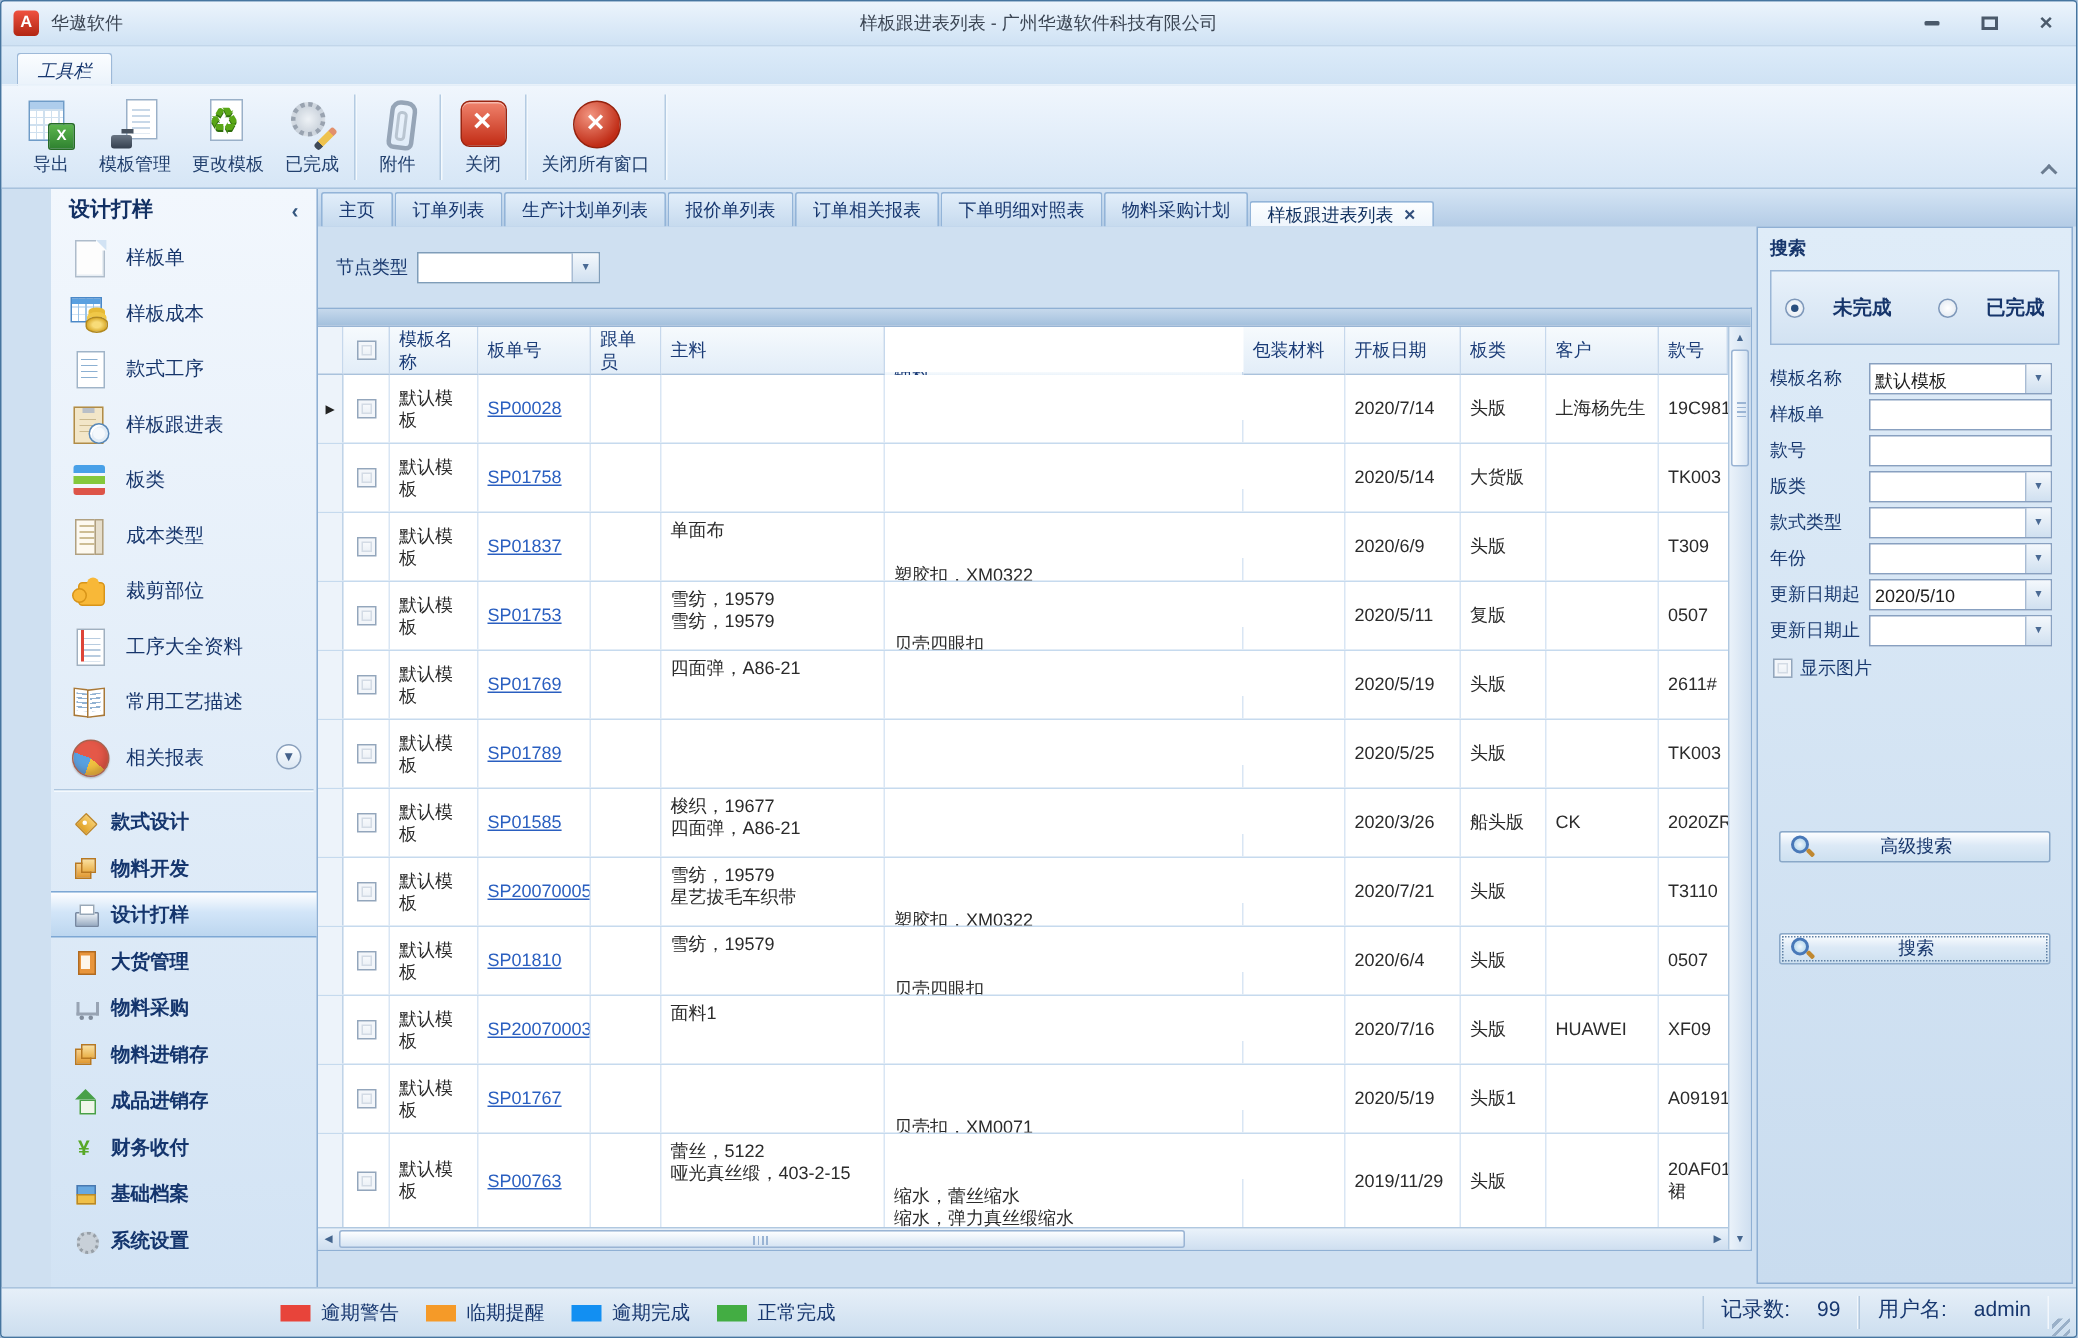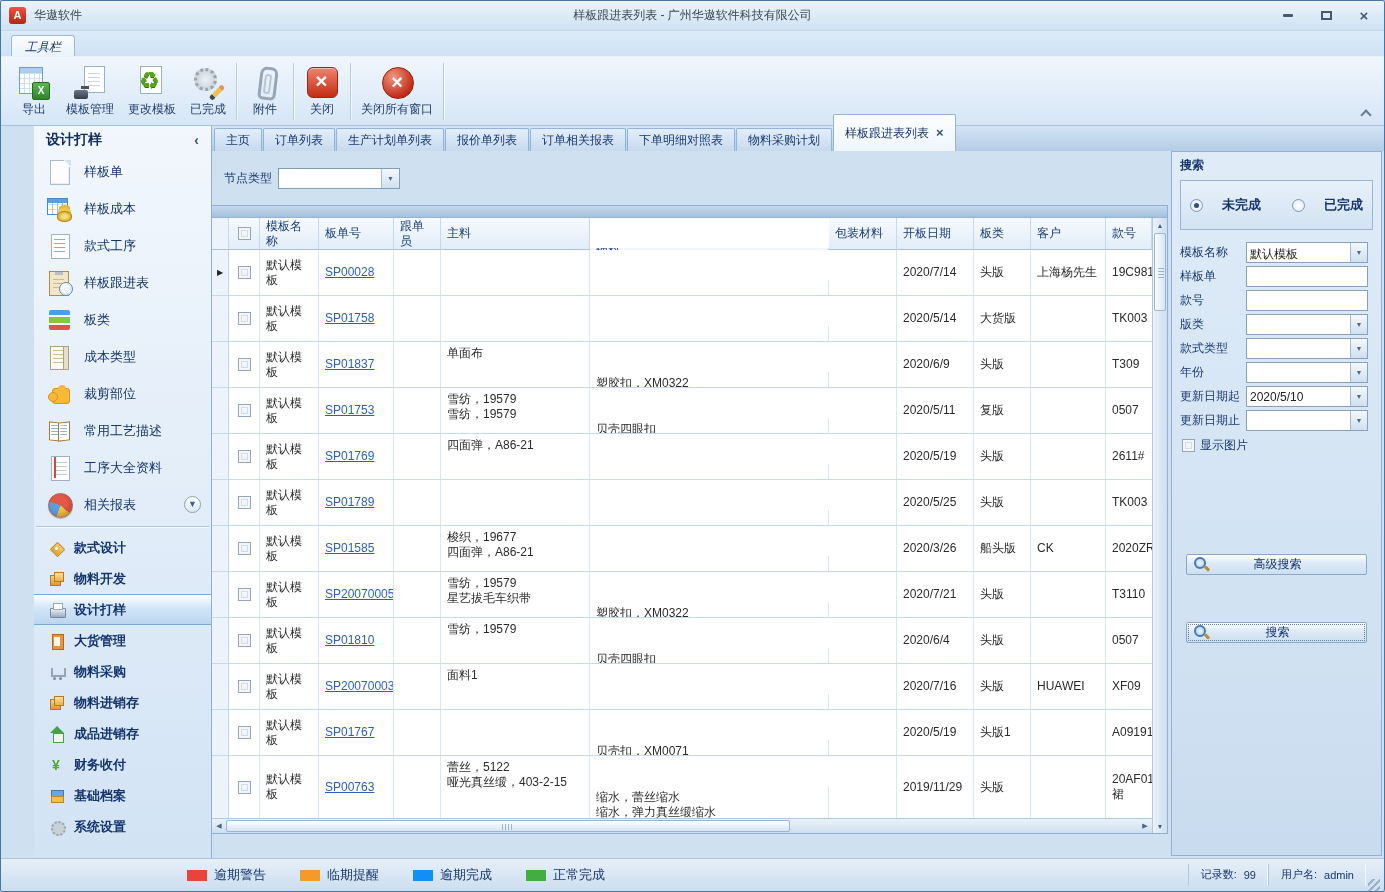--- a/index.html
+++ b/index.html
@@ -135,21 +135,21 @@
   .ni-archive::before { left:2px; top:2px; width:11px; height:5px; background:#68a8e0; border:1px solid #4878b0; }
   .ni-archive::after { left:2px; top:8px; width:11px; height:5px; background:#f0c048; border:1px solid #b88828; }
   .ni-gear::before { left:2px; top:2px; width:11px; height:11px; border-radius:50%; border:2px dotted #98a0a8; background:#c8d0d8; }
 
   .sidebar-filler { flex:1; }
 
   
   .content { flex:1; display:flex; flex-direction:column; background:#cfe0f1; min-width:0; }
   .tabstrip { height:25px; display:flex; align-items:flex-end; background:linear-gradient(#d4e4f4,#b4cce6); padding-left:2px; gap:1px; }
   .tab { height:23px; padding:0 11px; display:flex; align-items:center; gap:7px; background:linear-gradient(#e2eefa,#c6daee); border:1px solid #93b4d8; border-bottom:none; border-radius:2px 2px 0 0; color:#17376f; white-space:nowrap; }
-  .tab.active { height:37px; background:linear-gradient(#fdfeff,#eef5fc); color:#10305f; }
+  .tab.active { height:17px; background:linear-gradient(#fdfeff,#eef5fc); color:#10305f; }
   .tab-close { font-weight:bold; font-size:13px; color:#33507c; line-height:10px; }
 
   .panel { flex:1; display:flex; min-height:0; }
   .grid-col { flex:1; display:flex; flex-direction:column; min-width:0; padding-bottom:24px; }
   .filter-row { height:54px; display:flex; align-items:center; padding-left:12px; gap:6px; color:#1a3a70; }
   .filter-select { display:flex; width:122px; height:21px; border:1px solid #7f9db9; background:#fff; }
   .fs-val { flex:1; }
   .fs-arrow { width:18px; background:linear-gradient(#f4f8fc,#d0e0f0); border-left:1px solid #a8bcd4; color:#4a6a94; font-size:7px; display:flex; align-items:center; justify-content:center; }
 
   .grid { flex:1; display:flex; flex-direction:column; border:1px solid #8fb0d4; border-left:none; background:#fff; min-height:0; }
@@ -207,26 +207,26 @@
   .sbtn .mag { margin-left:7px; }
   .sbtn-label { flex:1; text-align:center; margin-right:20px; }
   .sbtn.focus { outline:1px dotted #5f80a4; outline-offset:-3px; }
   .adv-gap { height:100px; } .btn-gap { height:47px; }
   .mag { width:15px; height:15px; position:relative; display:inline-block; flex:0 0 15px; }
   .mag::before { content:""; position:absolute; left:0; top:0; width:8px; height:8px; border:2px solid #4878b8; border-radius:50%; background:radial-gradient(#eef6fc,#a8d0e8); }
   .mag::after { content:""; position:absolute; left:10px; top:10px; width:6px; height:3px; background:#c08830; transform:rotate(45deg); border-radius:1px; }
 
   
   .statusbar { position:absolute; left:0; right:0; bottom:0; height:33px; background:linear-gradient(#e6eff8,#ccdeef); border-top:1px solid #aac4de; display:flex; align-items:center; padding-left:186px; color:#17376f; }
-  .legend { display:flex; align-items:center; gap:34px; }
+  .legend { display:flex; align-items:center; gap:18px; }
   .legend-item { display:flex; align-items:center; gap:7px; }
   .swatch { width:20px; height:11px; display:inline-block; }
   .legend-label { font-size:13px; color:#17376f; }
   .status-right { margin-left:auto; display:flex; align-items:center; height:100%; }
-  .status-cell { display:flex; align-items:center; gap:7px; padding:0 12px; height:70%; border-left:1px solid #b2c8de; box-shadow:-1px 0 0 #f2f7fc inset; font-size:11px; }
+  .status-cell { display:flex; align-items:flex-start; gap:18px; padding:0 12px; height:70%; border-left:1px solid #b2c8de; box-shadow:-1px 0 0 #f2f7fc inset; font-size:14px; }
   .grip { width:12px; height:12px; margin:0 4px 0 2px; align-self:flex-end;
           background:repeating-linear-gradient(135deg,rgba(0,0,0,0) 0 3px,#9ab0c8 3px 5px); }
 </style>
 </head>
 <body>
 
 <div class="window">
 
   <div class="titlebar">
     <div class="app-logo">A</div>
@@ -316,26 +316,26 @@
           </div>
           <div class="side-item">
             <span class="s-icon si-cost-type"></span>
             <span class="side-label">成本类型</span>
           </div>
           <div class="side-item">
             <span class="s-icon si-cut-part"></span>
             <span class="side-label">裁剪部位</span>
           </div>
           <div class="side-item">
+            <span class="s-icon si-process-data"></span>
+            <span class="side-label">工序大全资料</span>
+          </div>
+          <div class="side-item">
             <span class="s-icon si-craft-desc"></span>
             <span class="side-label">常用工艺描述</span>
-          </div>
-          <div class="side-item">
-            <span class="s-icon si-process-data"></span>
-            <span class="side-label">工序大全资料</span>
           </div>
           <div class="side-item">
             <span class="s-icon si-reports"></span>
             <span class="side-label">相关报表</span>
             <span class="round-toggle">▼</span>
           </div>
         </div>
       <div class="side-divider"></div>
       <div id="side-nav">
           <div class="nav-item">

